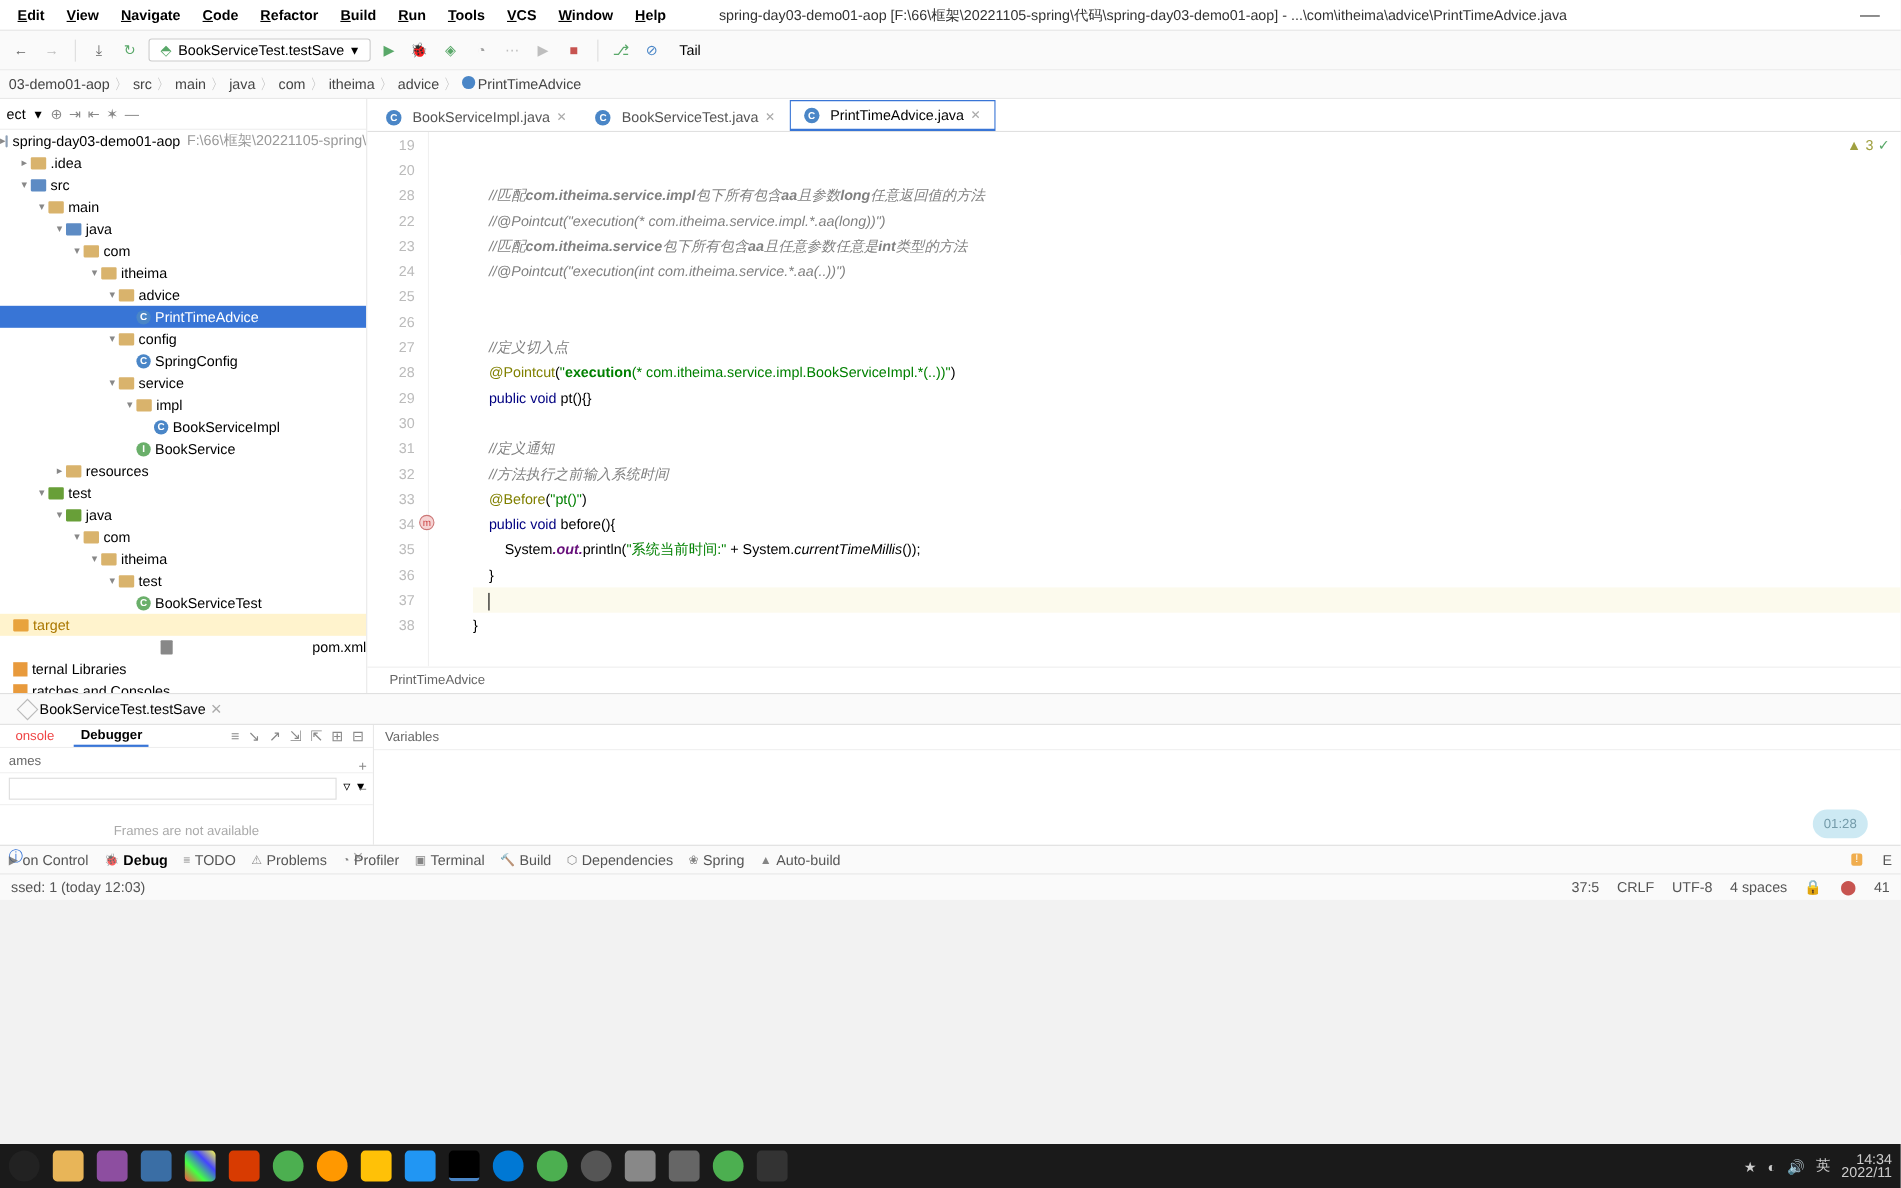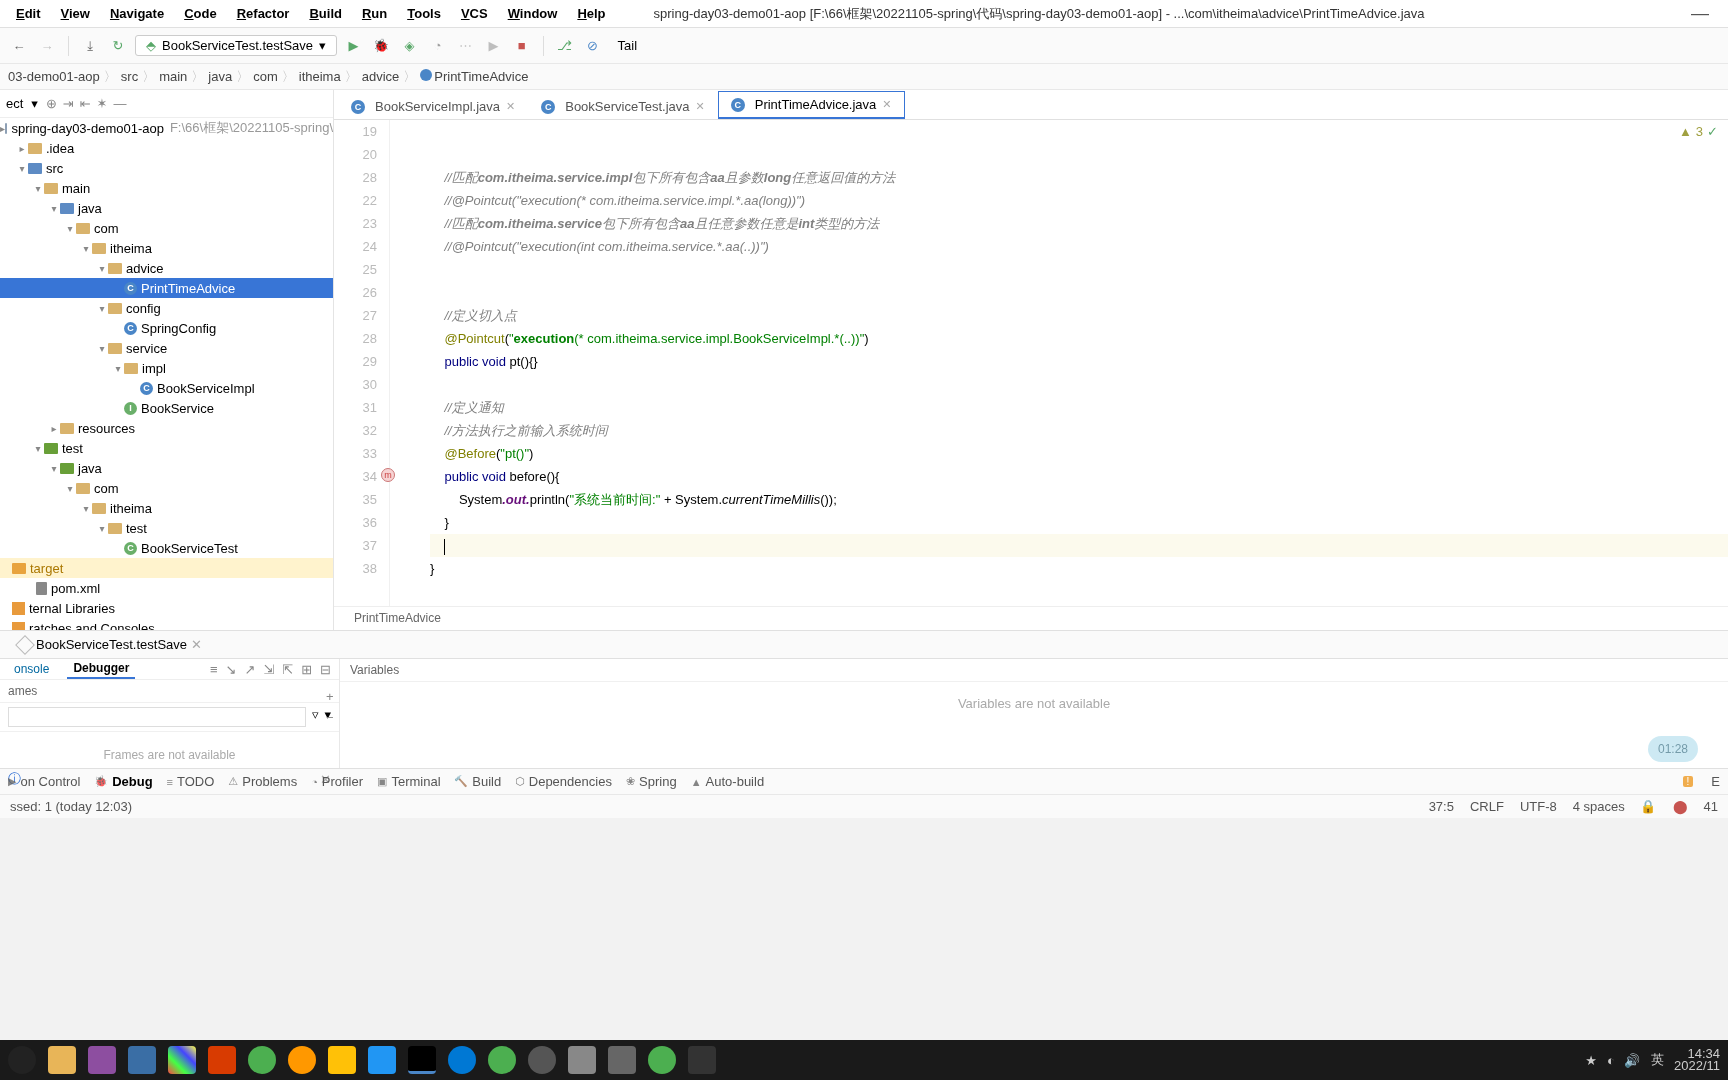--- a/index.html
+++ b/index.html
@@ -60,21 +60,21 @@
 .hint-warn { color:#a0a040; }
 .hint-ok { color:#59a869; }
 .crumb-footer { height:24px; border-top:1px solid #eee; padding:4px 20px; color:#666; font-size:12px; }
 .tool-window-tab { height:28px; border-top:1px solid #e0e0e0; background:#fafafa; display:flex; align-items:center; padding:0 8px; }
 .tw-tab-item { padding:3px 10px; display:flex; align-items:center; gap:4px; }
 .tw-tab-item .close { color:#aaa; }
 .kite-icon { width:14px; height:14px; border:1px solid #bbb; transform:rotate(45deg); display:inline-block; }
 .debug-panel { height:110px; background:#fff; border-top:1px solid #e0e0e0; display:flex; }
 .debug-left { width:340px; border-right:1px solid #e8e8e8; display:flex; flex-direction:column; }
 .debug-tabs { height:26px; display:flex; align-items:center; border-bottom:1px solid #eee; padding:0 8px; gap:12px; }
-.dtab { padding:2px 6px; color:#0369a1; font-size:12px; }
+.dtab { padding:2px 6px; color:#ef4444; font-size:12px; }
 .dtab.active { border-bottom:2px solid #3875d6; color:#000; font-weight:bold; }
 .dbg-icons { display:flex; gap:8px; color:#888; margin-left:auto; }
 .frames-hdr { padding:4px 8px; color:#666; font-size:12px; border-bottom:1px solid #f0f0f0; }
 .frames-filter { display:flex; padding:4px 8px; gap:6px; border-bottom:1px solid #f0f0f0; }
 .frames-filter input { flex:1; border:1px solid #ddd; padding:2px 4px; font-size:12px; }
 .frames-empty { text-align:center; color:#aaa; font-size:12px; padding:6px;margin-top:10px; }
 .frames-err { padding:2px 8px; font-size:12px; color:#666; display:flex; align-items:center; gap:4px; }
 .frames-err .close { color:#aaa; margin-left:auto; }
 .debug-right { flex:1; display:flex; flex-direction:column; position:relative; }
 .vars-hdr { padding:4px 10px; color:#666; font-size:12px; border-bottom:1px solid #f0f0f0; }
@@ -279,21 +279,21 @@
         <div class="tree-row" style="padding-left: 112px;">
           <span class="arrow"></span>
           <span class="class-icon g">C</span>
           <span>BookServiceTest</span>
         </div>
         <div class="tree-row target-lbl" style="padding-left: 0;">
           <span class="arrow"></span>
           <span class="folder-icon" style="background:#e8a33d"></span>
           <span>target</span>
         </div>
-        <div class="tree-row" style="padding-left: 24px;">
+        <div class="tree-row" style="padding-left: 12px; justify-content: space-between;">
           <span class="arrow"></span>
           <span class="folder-icon" style="background:#888;width:11px;height:13px"></span>
           <span>pom.xml</span>
         </div>
         <div class="tree-row" style="padding-left: 0px;">
           <span class="arrow"></span>
           <span class="lib-icon"></span>
           <span>ternal Libraries</span>
         </div>
         <div class="tree-row" style="padding-left: 0px;">
@@ -390,21 +390,20 @@
       <span style="color:#3875d6">ⓘ</span>
       <span class="close">✕</span>
     </div>
   </div>
   <div class="debug-right">
     <div class="side-pm">
       <span>+</span>
       <span>−</span>
     </div>
     <div class="vars-hdr">Variables</div>
-    <div class="vars-empty">Variables are not available</div>
     <div class="badge-float">01:28</div>
   </div>
 </div>
 
 <div class="bottom-tools" id="btools">
     <span class="btool"><span style="font-size:11px;opacity:.7">▶</span> on Control</span>
     <span class="btool active"><span style="font-size:11px;opacity:.7">🐞</span> Debug</span>
     <span class="btool"><span style="font-size:11px;opacity:.7">≡</span> TODO</span>
     <span class="btool"><span style="font-size:11px;opacity:.7">⚠</span> Problems</span>
     <span class="btool"><span style="font-size:11px;opacity:.7">◔</span> Profiler</span>

